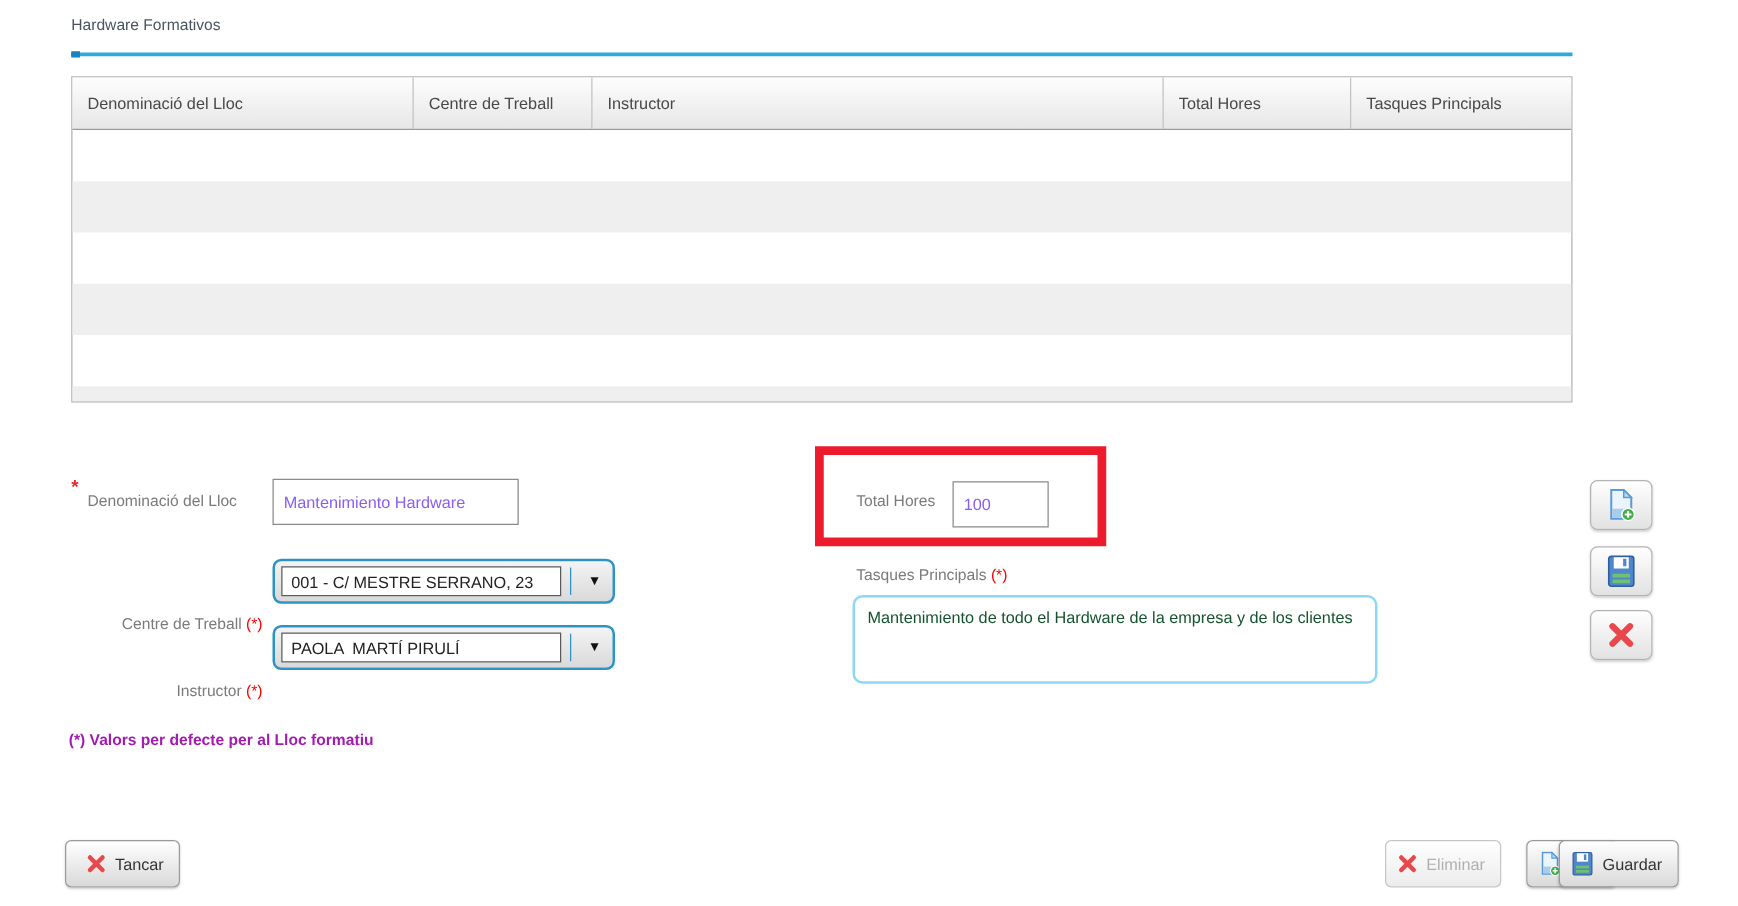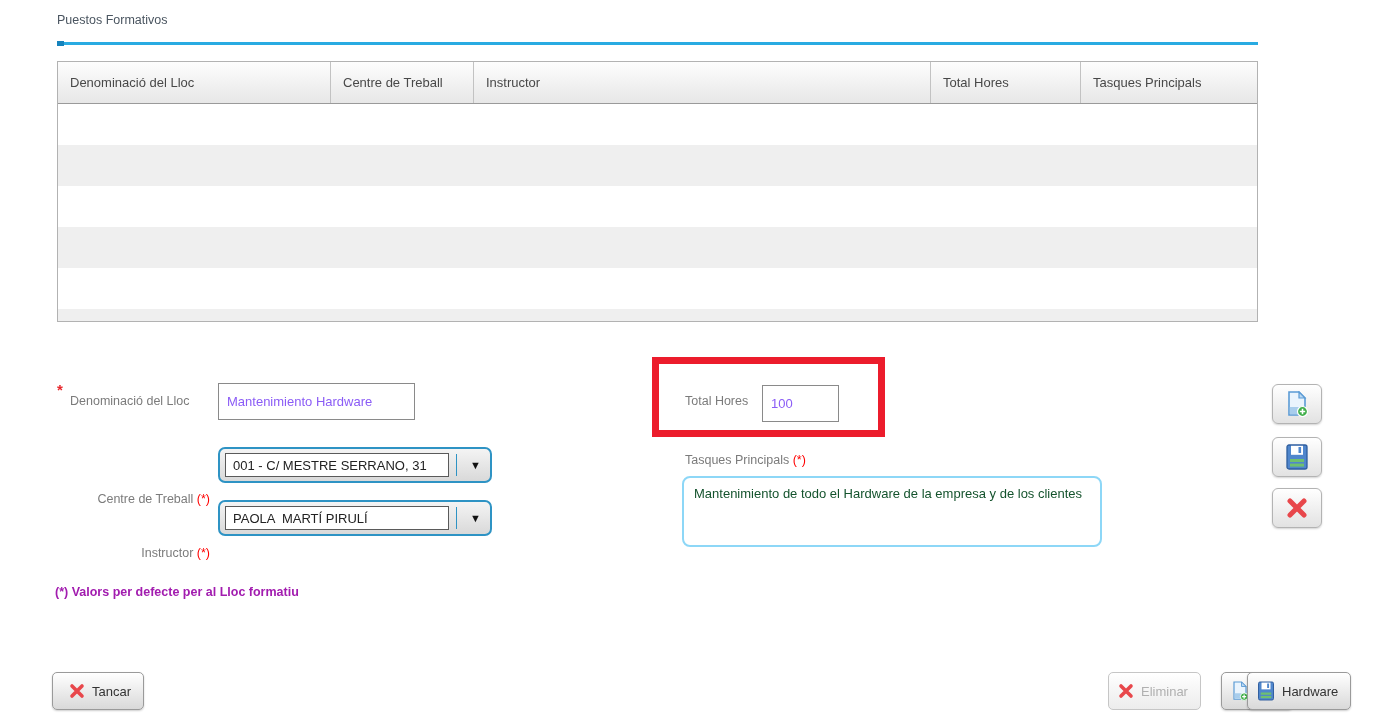--- a/index.html
+++ b/index.html
@@ -52,21 +52,21 @@
   .btn { position:absolute; top:672px; height:38px; border:1px solid #9a9a9a; border-radius:5px; background:linear-gradient(#ffffff,#d9d9d9); box-shadow:0 1px 2px rgba(0,0,0,.2); display:flex; align-items:center; gap:7px; padding:0 12px 0 9px; font-size:13px; color:#333; cursor:pointer; white-space:nowrap; }
   .btn.disabled { color:#b0b0b0; border-color:#c6c6c6; box-shadow:none; background:linear-gradient(#ffffff,#ececec); cursor:default; }
 
   .svg-icon { display:block; }
 </style>
 </head>
 <body>
 
 <div class="screen">
 
-  <div class="section-title">Puestos Formativos</div>
+  <div class="section-title">Hardware Formativos</div>
   <div class="blue-rule"></div>
   <div class="blue-rule-tick"></div>
 
   <div class="grid">
     <div class="grid-head">
       <div class="th col-0">Denominació del Lloc</div>
       <div class="th col-1">Centre de Treball</div>
       <div class="th col-2">Instructor</div>
       <div class="th col-3">Total Hores</div>
       <div class="th col-4">Tasques Principals</div>
@@ -84,21 +84,21 @@
   <div class="asterisk">*</div>
   <div class="lbl" style="left:70px; top:394px;">
     <span>Denominació del Lloc</span>
   </div>
   <input class="txt" style="left: 218px; top: 383px; width: 197px; height: 37px;" value="Mantenimiento Hardware">
 
   <div class="lbl lbl-right" style="left:20px; top:457px; width:190px;">
     <span>Centre de Treball</span> <span class="req">(*)</span>
   </div>
   <div class="dd" style="left:218px; top:447px;">
-    <div class="dd-value">001 - C/ MESTRE SERRANO, 31</div>
+    <div class="dd-value">001 - C/ MESTRE SERRANO, 23</div>
     <div class="dd-sep"></div>
     <div class="dd-arrow">▼</div>
   </div>
 
   <div class="lbl lbl-right" style="left:20px; top:511px; width:190px;">
     <span>Instructor</span> <span class="req">(*)</span>
   </div>
   <div class="dd" style="left:218px; top:500px;">
     <div class="dd-value">PAOLA  MARTÍ PIRULÍ</div>
     <div class="dd-sep"></div>
@@ -182,16 +182,16 @@
   <div class="btn" style="left:1247px;">
     <span>
       <svg class="svg-icon" width="18" height="20" viewBox="0 0 24 26">
         <rect x="2" y="1" width="20" height="24" rx="2" fill="#4f86cc" stroke="#2f5e9e" stroke-width="1.3"></rect>
         <rect x="6" y="1.8" width="12" height="9" fill="#ffffff"></rect>
         <rect x="13.5" y="3" width="2.6" height="6" fill="#4f86cc"></rect>
         <rect x="5" y="15" width="14" height="3" fill="#6fc06f"></rect>
         <rect x="5" y="19.6" width="14" height="3" fill="#6fc06f"></rect>
       </svg>
     </span>
-    <span>Hardware</span>
+    <span>Guardar</span>
   </div>
 
 </div>
 
 </body></html>

